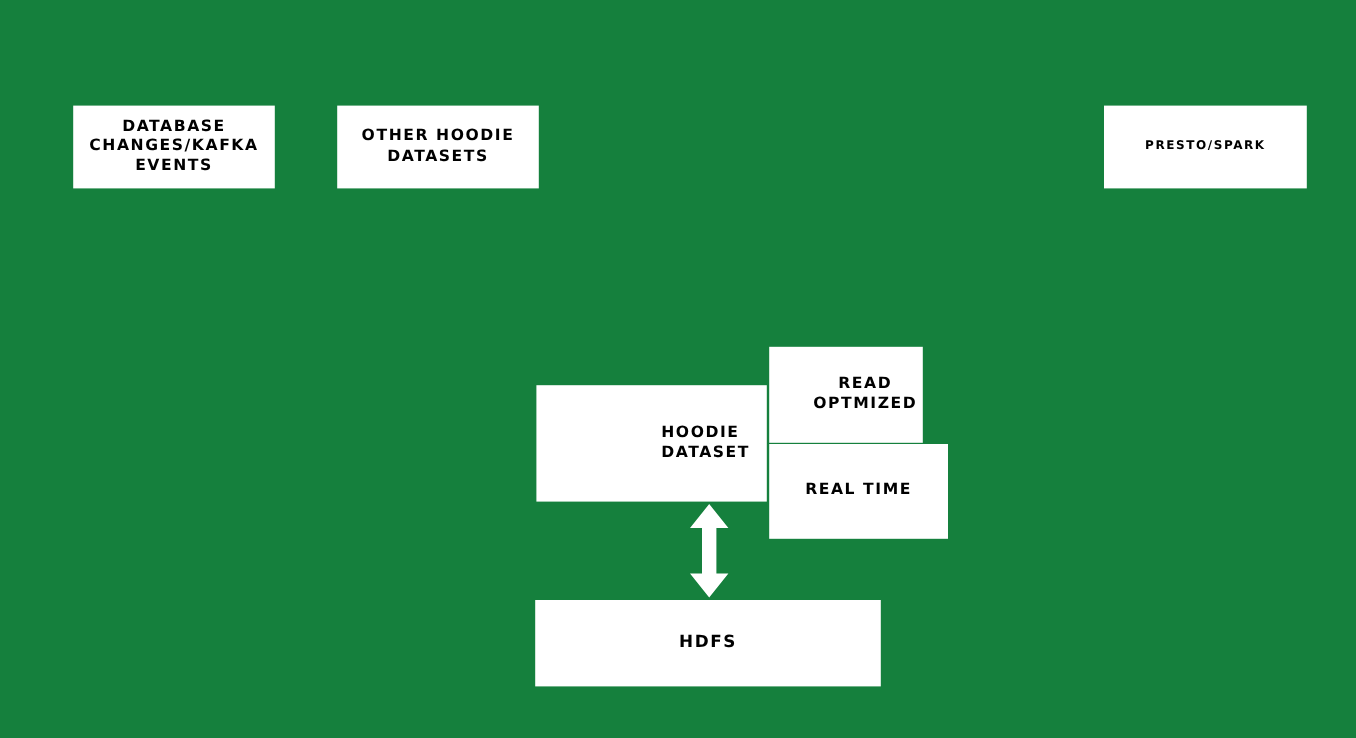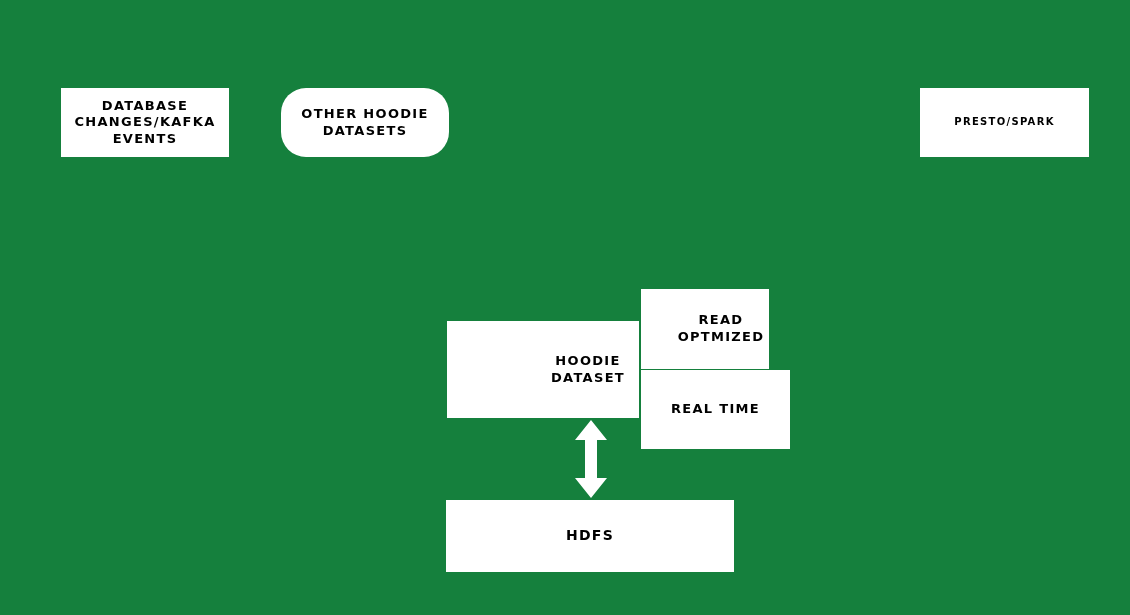--- a/index.html
+++ b/index.html
@@ -38,40 +38,39 @@
   }
 
   
   #node-db-changes {
     left: 61px; top: 88px; width: 168px; height: 69px;
     font-size: 13px;
   }
   #node-other-hoodie {
     left: 281px; top: 88px; width: 168px; height: 69px;
     font-size: 13px;
-    border-radius: 25px;
   }
 
   
   #node-hive-spark {
     left: 731px; top: 88px; width: 167px; height: 69px;
     font-size: 14px;
   }
   #node-presto-spark {
     left: 920px; top: 88px; width: 169px; height: 69px;
     font-size: 10px;
   }
 
   
   #node-hoodie-dataset {
     left: 447px; top: 321px; width: 192px; height: 97px;
     font-size: 13px;
     justify-content: flex-end;
     align-items: center;
-    text-align: center;
+    text-align: left;
     padding-right: 8px;
   }
 
   
   #node-read-optimized {
     left: 641px; top: 289px; width: 128px; height: 80px;
     font-size: 13px;
     padding-left: 32px;
   }
   #node-real-time {

